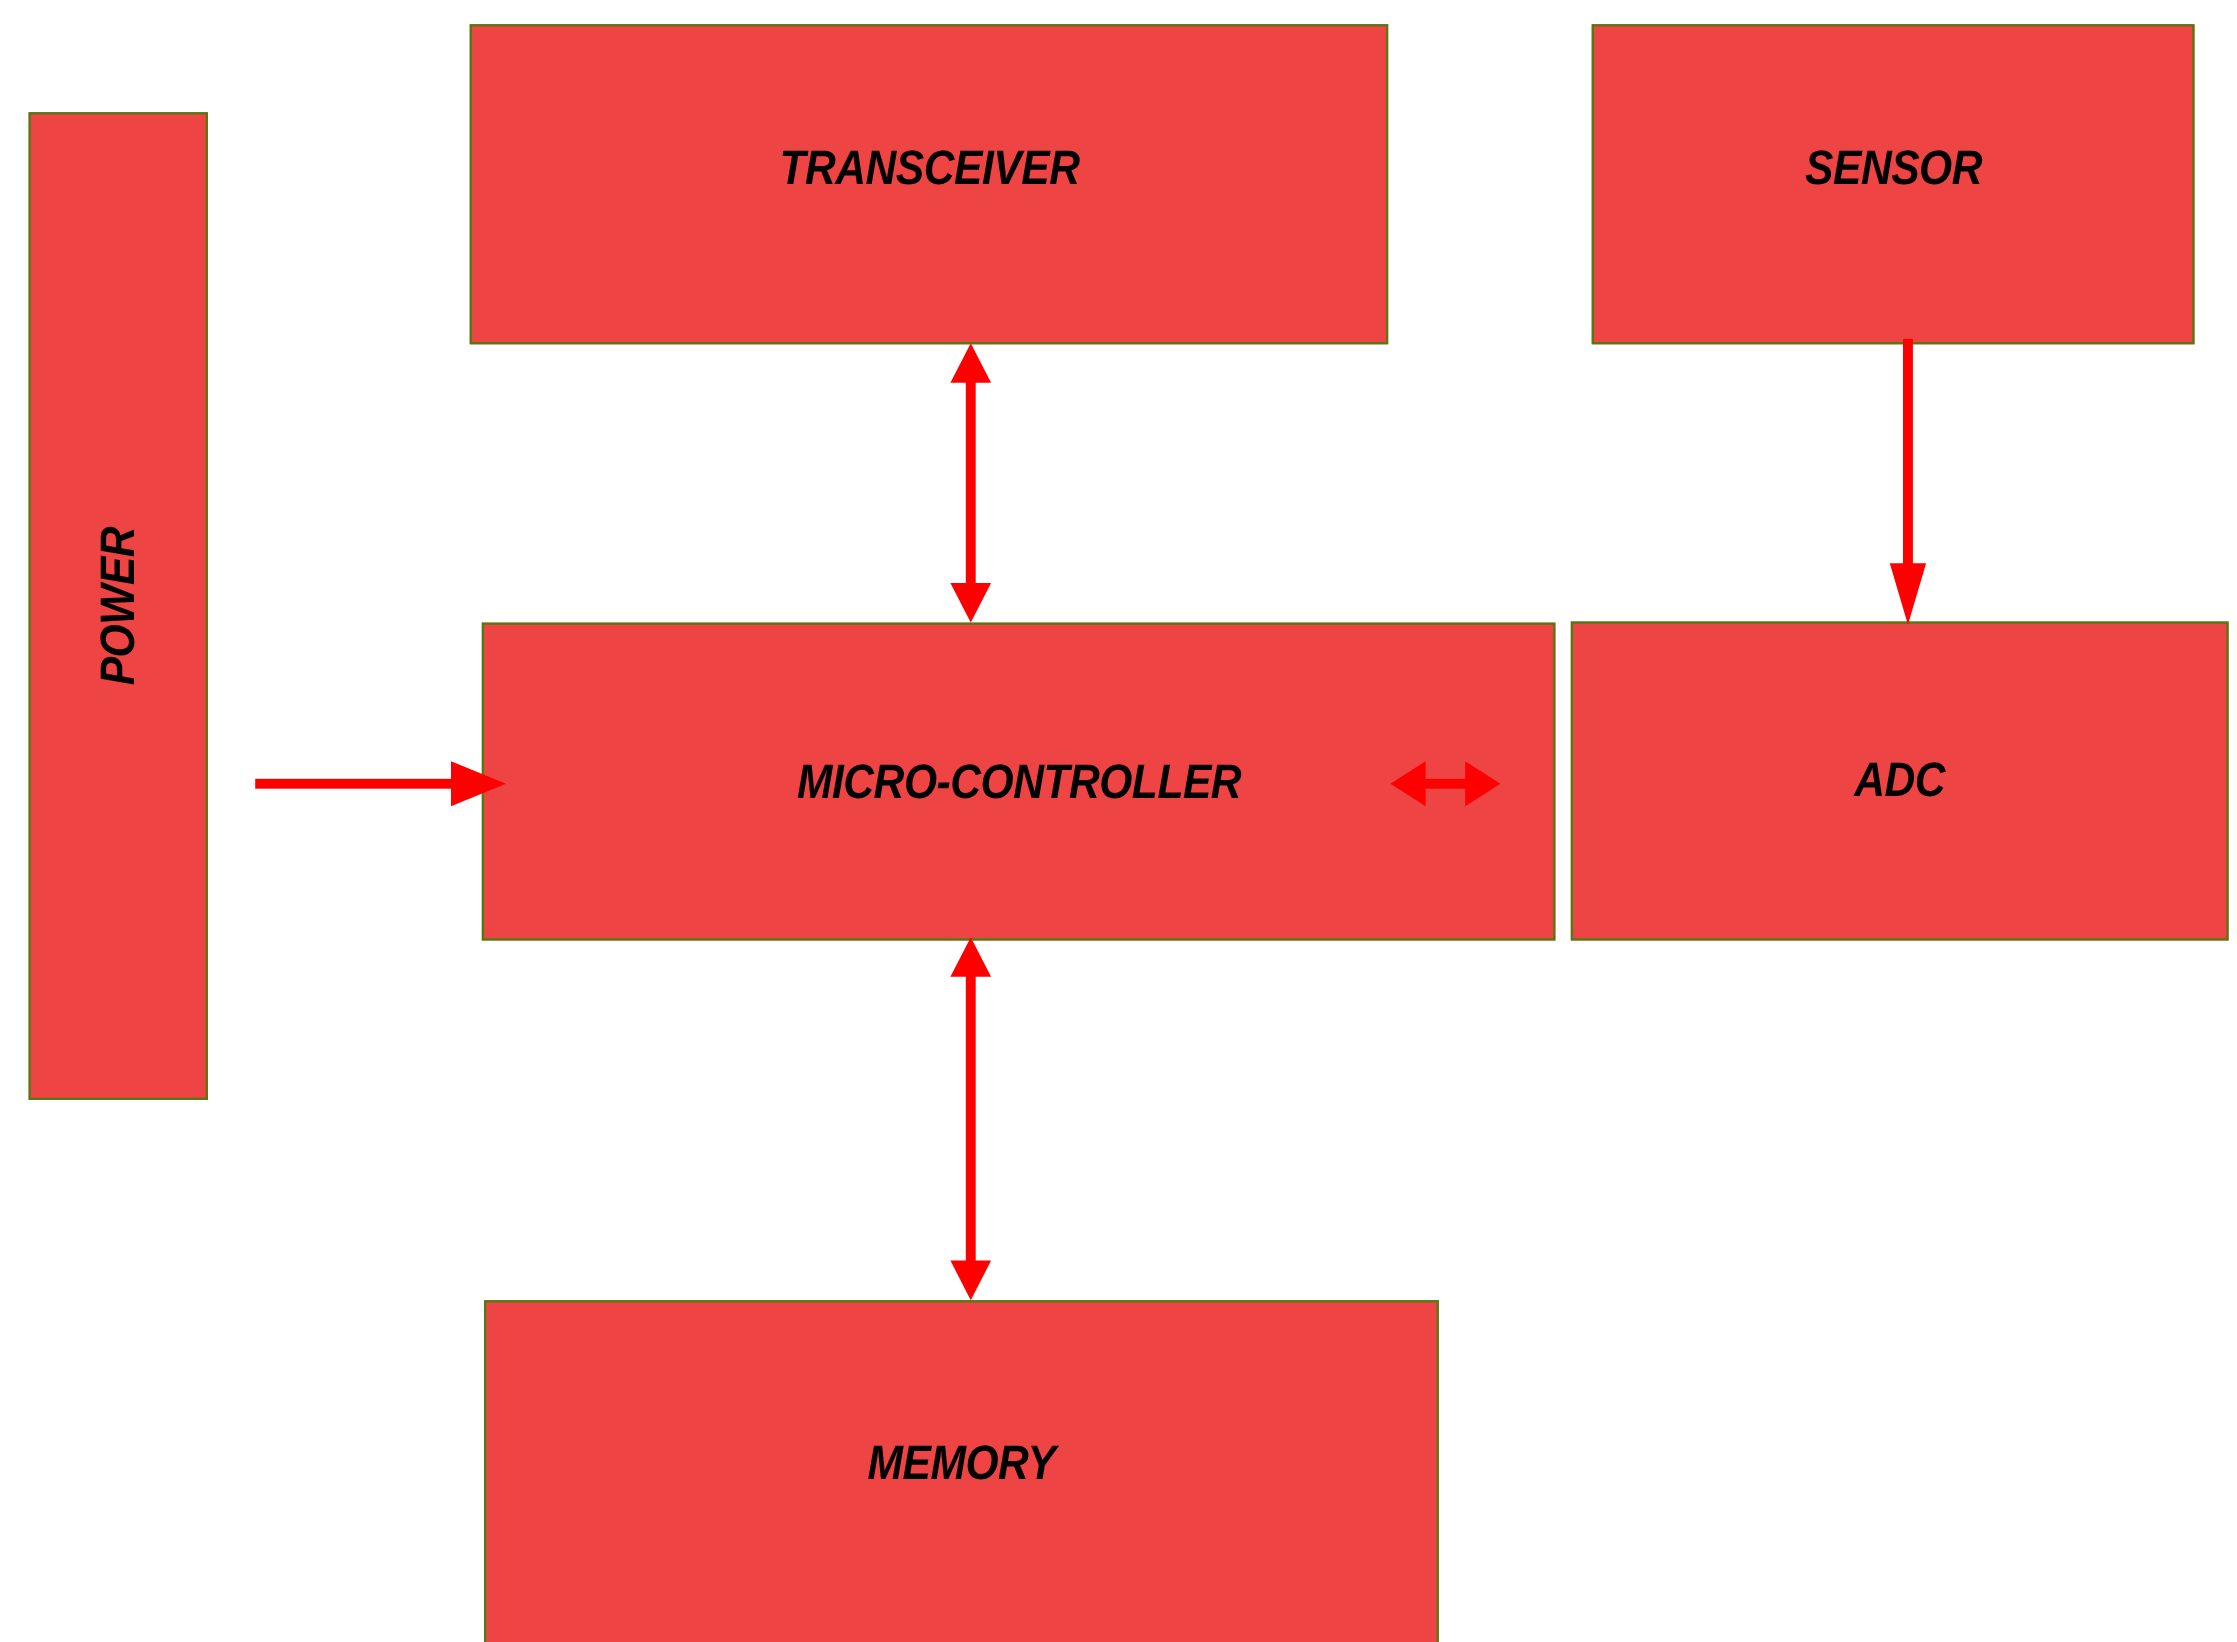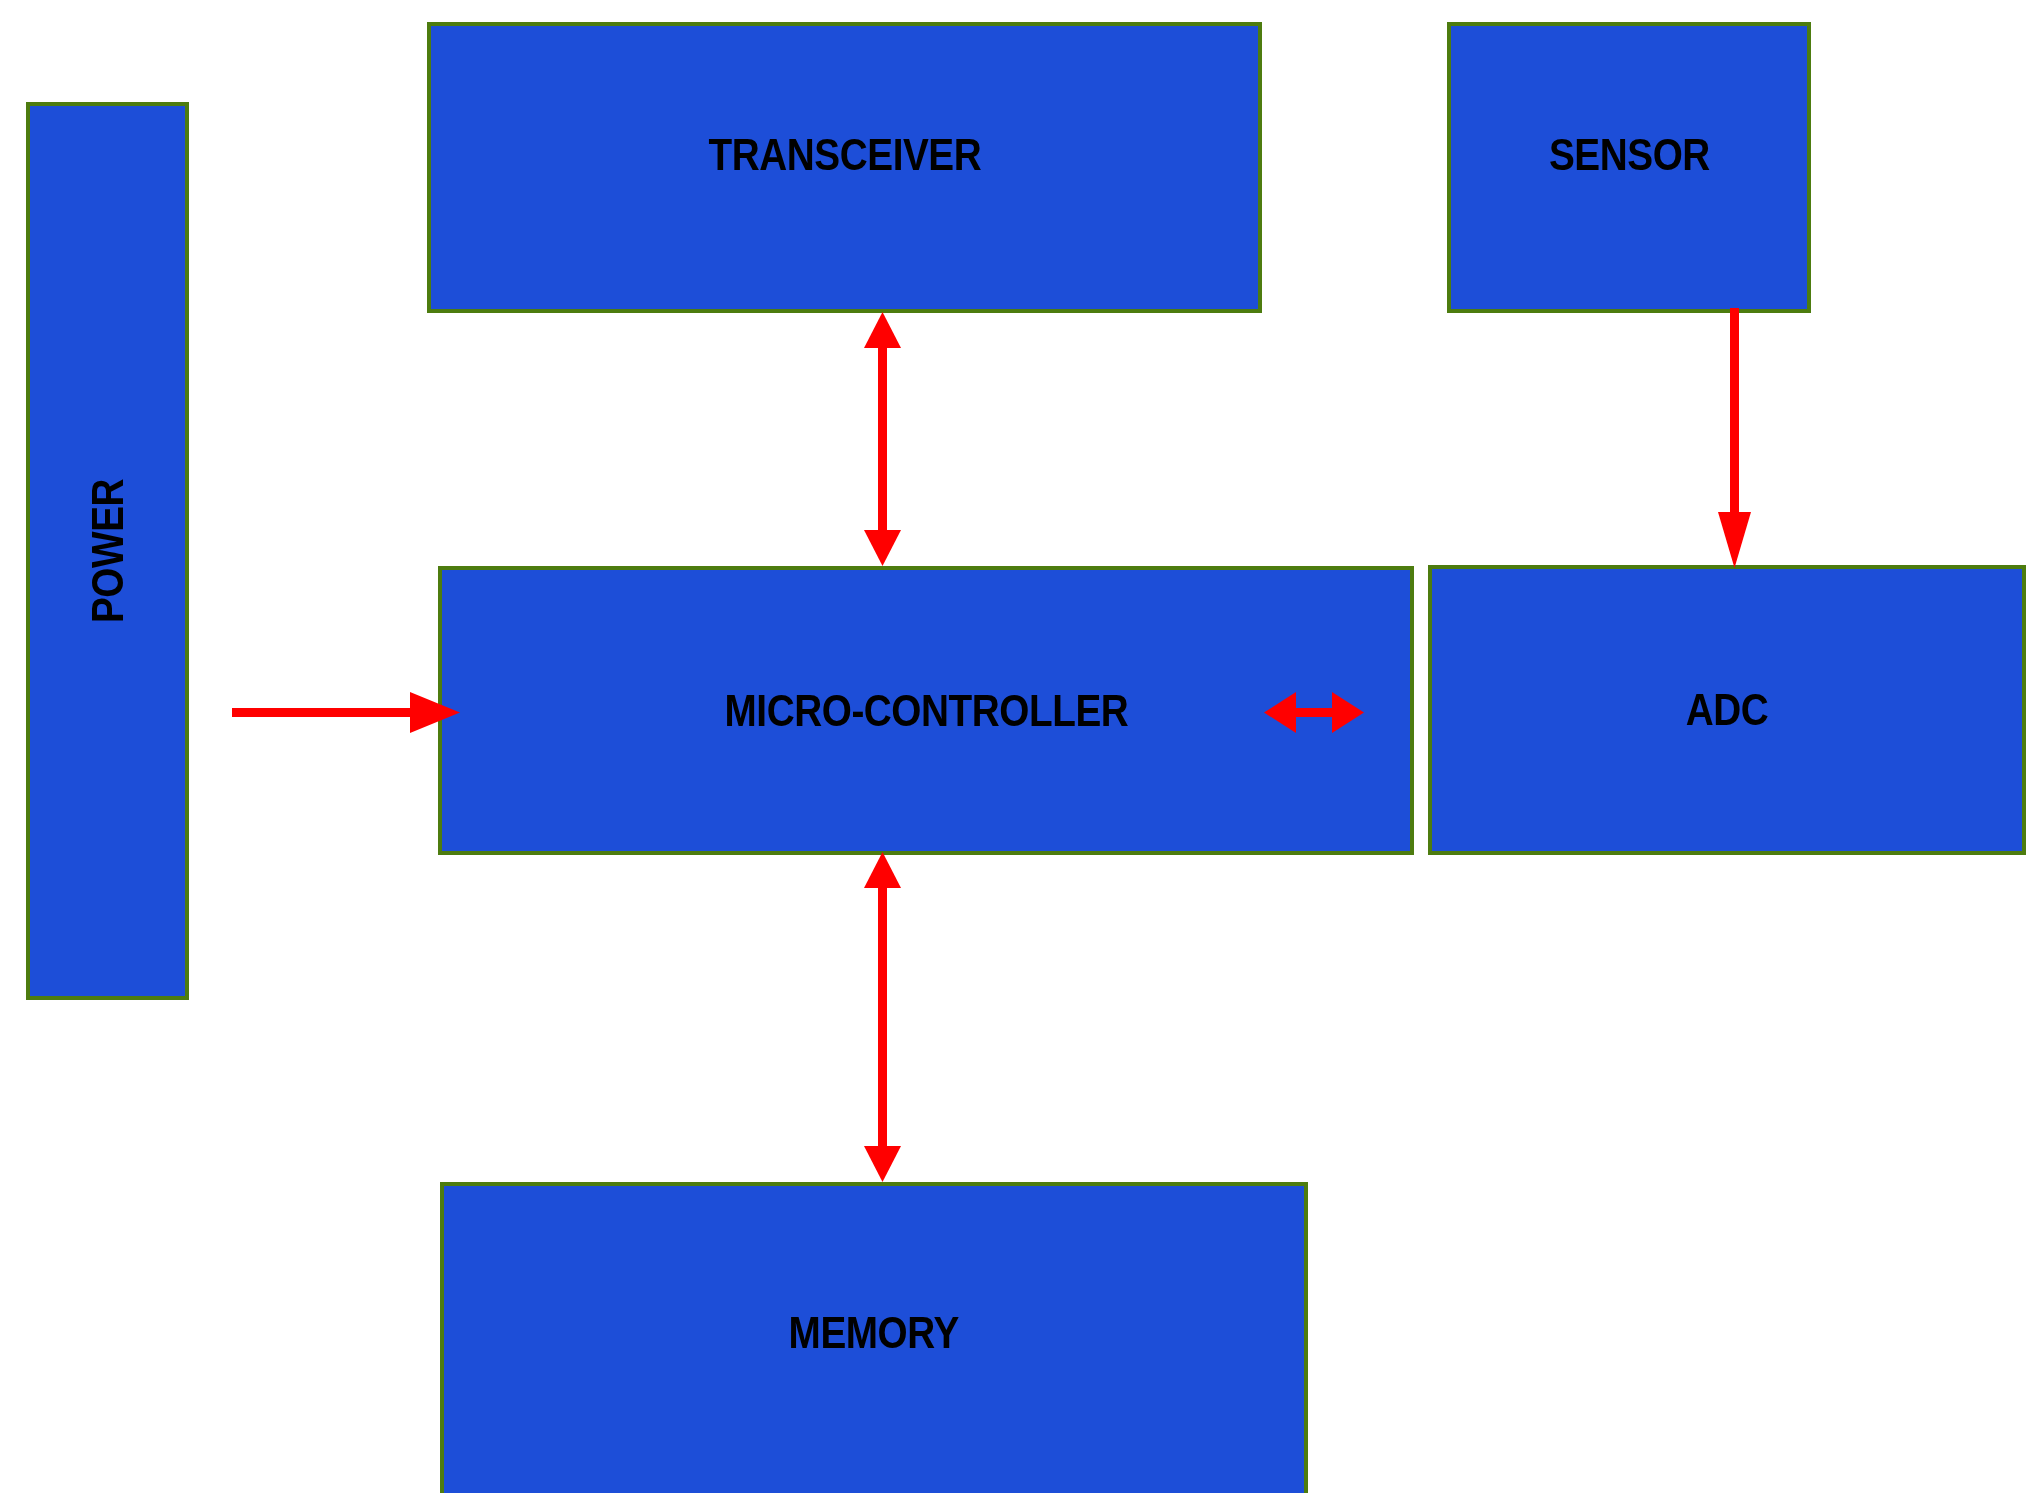--- a/index.html
+++ b/index.html
@@ -13,43 +13,44 @@
   #canvas {
     position: relative;
     width: 2034px;
     height: 1493px;
     background: #ffffff;
     overflow: hidden;
   }
   .block {
     position: absolute;
     box-sizing: border-box;
-    background: #1d4ed8;
-    border: 4px solid #4d7c0f;
+    background: #ef4444;
+    border: 2px solid #4d7c0f;
     display: flex;
     align-items: center;
     justify-content: center;
+    font-style: italic;
   }
   .block-label {
     font-family: "Liberation Sans", sans-serif;
     font-weight: bold;
     color: #000000;
     letter-spacing: -0.5px;
     text-align: center;
     white-space: nowrap;
     transform: scaleX(0.88);
   }
   .block-label.vertical {
     transform: rotate(-90deg) scaleX(0.88);
   }
 
   
   #block-power        { left: 26px;   top: 102px;  width: 163px; height: 898px; }
   #block-transceiver  { left: 427px;  top: 22px;   width: 835px; height: 291px; }
-  #block-sensor       { left: 1447px; top: 22px;   width: 364px; height: 291px; }
+  #block-sensor       { left: 1447px; top: 22px;   width: 548px; height: 291px; }
   #block-mcu          { left: 438px;  top: 566px;  width: 976px; height: 289px; }
   #block-adc          { left: 1428px; top: 565px;  width: 598px; height: 290px; }
   #block-memory       { left: 440px;  top: 1182px; width: 868px; height: 330px; }
 
   #block-power   .block-label { font-size: 44px; }
   #block-transceiver .block-label { font-size: 44px; }
   #block-sensor  .block-label { font-size: 44px; }
   #block-mcu     .block-label { font-size: 44px; }
   #block-adc     .block-label { font-size: 44px; }
   #block-memory  .block-label { font-size: 44px; }

